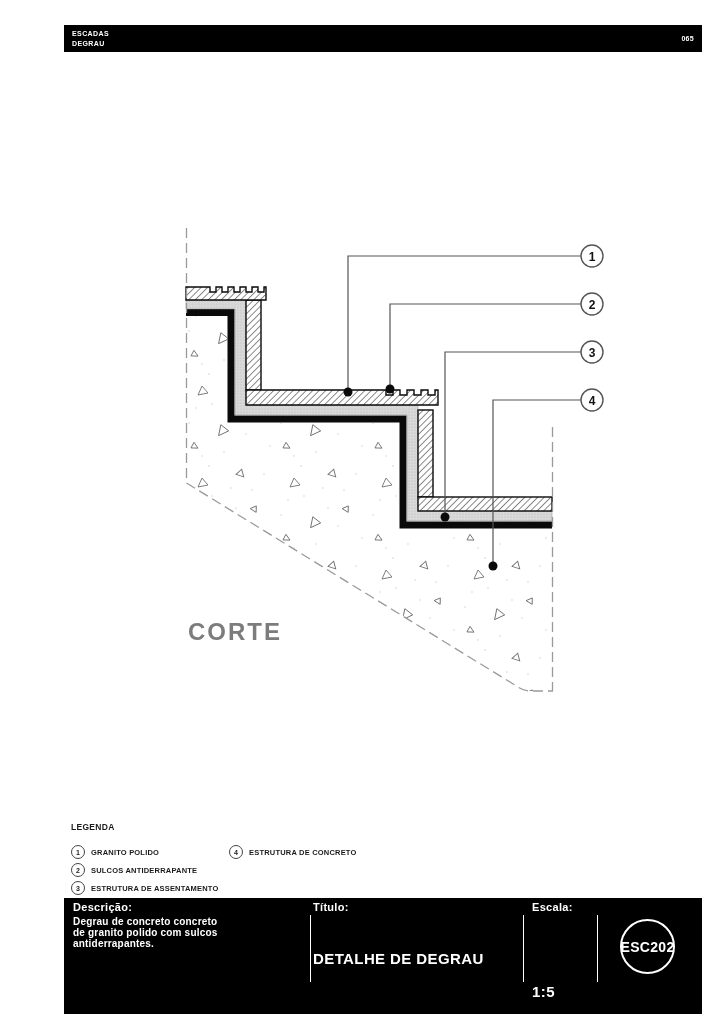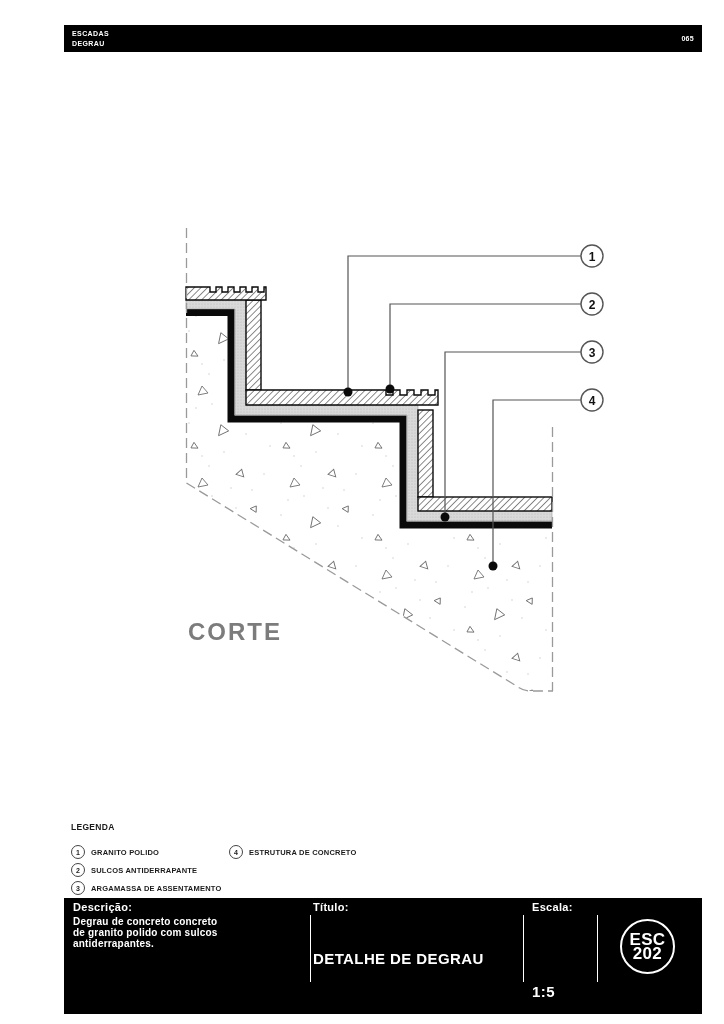--- a/index.html
+++ b/index.html
@@ -35,22 +35,22 @@
   
   .title-block{
     position:absolute;left:64px;top:898px;width:638px;height:116px;background:#000;color:#fff;
   }
   .tb-label{position:absolute;font-size:11px;font-weight:bold;letter-spacing:.3px;}
   .tb-desc-lines{position:absolute;left:9px;top:18px;font-size:10px;font-weight:bold;line-height:11px;letter-spacing:.2px;}
   .tb-big{position:absolute;font-size:15px;font-weight:bold;letter-spacing:.4px;white-space:nowrap;margin-top:27px;}
   .tb-divider{position:absolute;top:17px;height:67px;width:1px;background:#fff;}
   .tb-circle{
     position:absolute;left:556px;top:21px;width:51px;height:51px;border:2.5px solid #fff;border-radius:50%;
-    display:flex;flex-direction:column;align-items:center;justify-content:center;
-    font-size:17px;font-weight:bold;line-height:14px;letter-spacing:.3px;
+    display:flex;flex-direction:row;align-items:center;justify-content:center;
+    font-size:14px;font-weight:bold;line-height:14px;letter-spacing:.3px;
   }
 </style>
 </head>
 <body>
 
 <div class="header-bar">
   <div class="header-left">
     <div>ESCADAS</div>
     <div>DEGRAU</div>
   </div>
@@ -148,21 +148,21 @@
 <div class="legend-item" style="left:229px;top:845px;">
   <span class="legend-num">4</span>
   <span class="legend-label">ESTRUTURA DE CONCRETO</span>
 </div>
 <div class="legend-item" style="left:71px;top:863px;">
   <span class="legend-num">2</span>
   <span class="legend-label">SULCOS ANTIDERRAPANTE</span>
 </div>
 <div class="legend-item" style="left:71px;top:881px;">
   <span class="legend-num">3</span>
-  <span class="legend-label">ARGAMASSA DE ASSENTAMENTO</span>
+  <span class="legend-label">ESTRUTURA DE ASSENTAMENTO</span>
 </div>
 
 <div class="title-block">
   <div class="tb-label" style="left:9px;top:3px;">Descrição:</div>
   <div class="tb-desc-lines">
     <div>Degrau de concreto concreto</div>
     <div>de granito polido com sulcos</div>
     <div>antiderrapantes.</div>
   </div>
 

